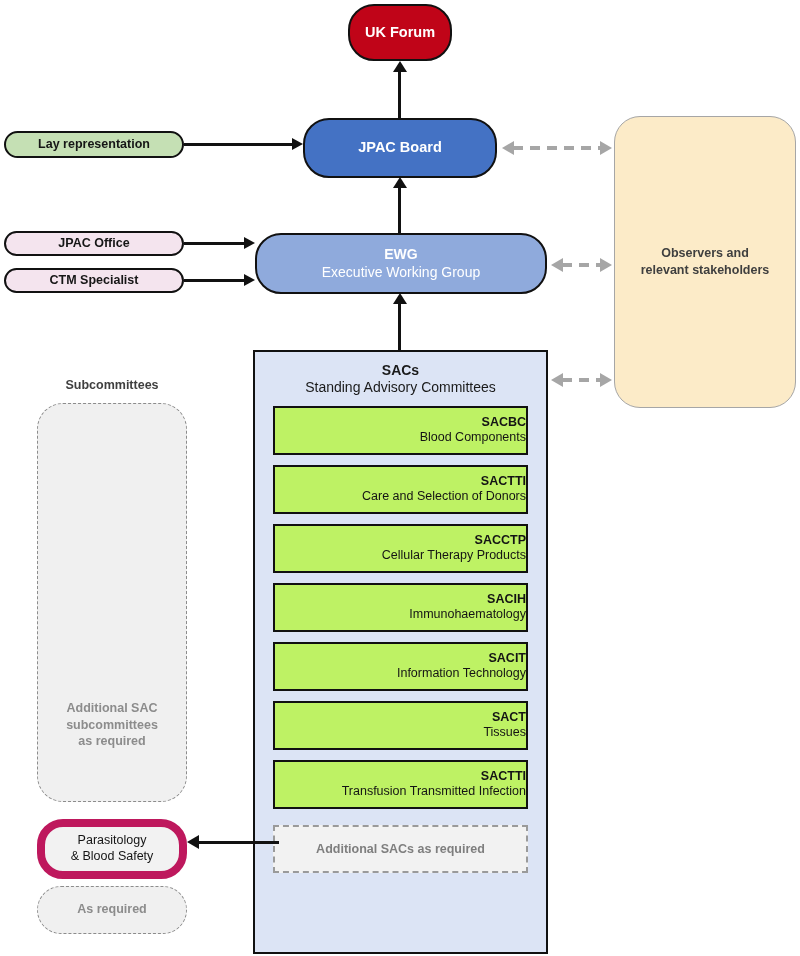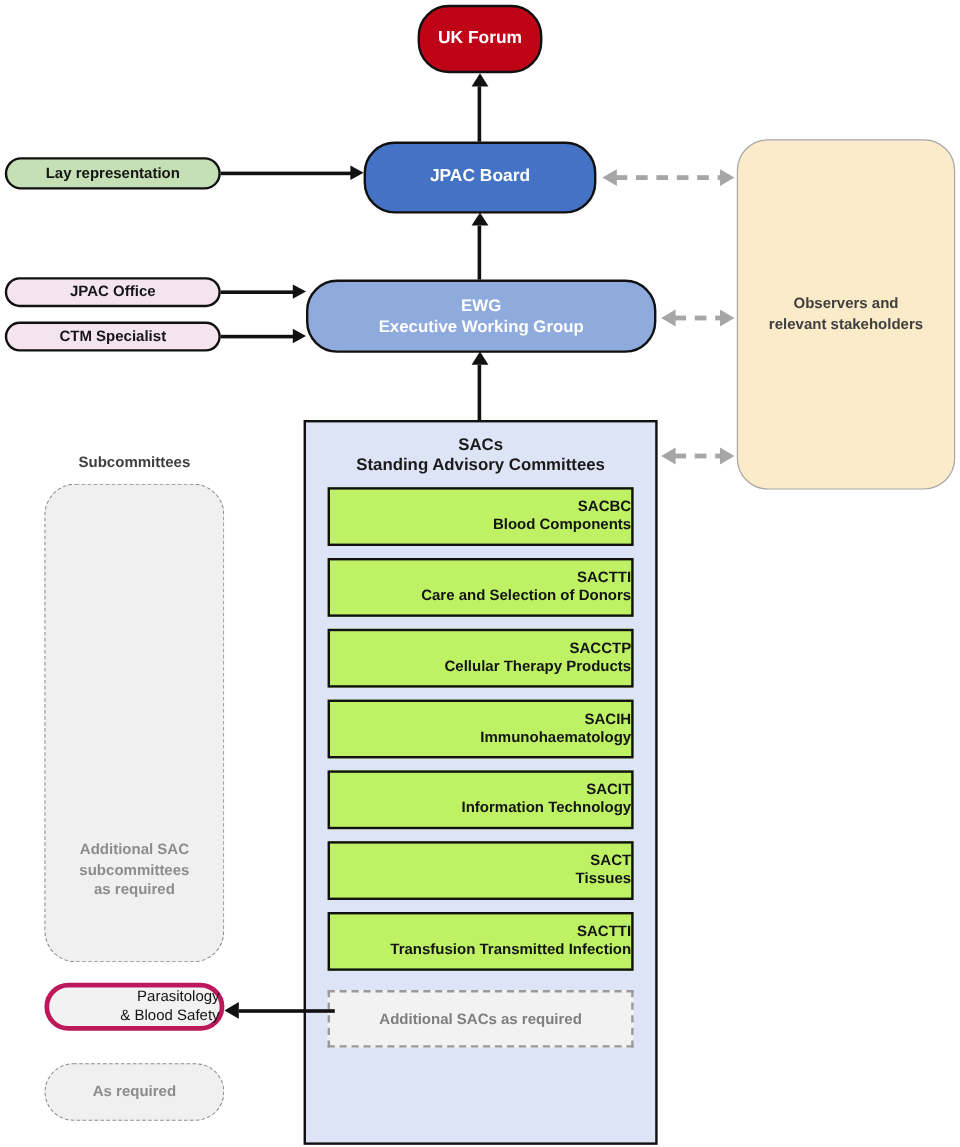--- a/index.html
+++ b/index.html
@@ -23,21 +23,21 @@
     box-sizing: border-box;
     display: flex;
     flex-direction: column;
     align-items: center;
     justify-content: center;
     text-align: center;
     line-height: 1.22;
     border-radius: 26px;
   }
   .ttl-bold { font-weight: bold; }
-  .ttl-reg  { font-weight: bold; }
+  .ttl-reg  { font-weight: normal; }
 
   
   #uk-forum {
     left: 348px; top: 4px; width: 104px; height: 57px;
     background: #C00418;
     border: 2px solid #111111;
     color: #ffffff;
     font-size: 14.5px;
     font-weight: bold;
   }
@@ -156,28 +156,27 @@
     background: #F0F0F0;
     border: 1.6px dashed #8C8C8C;
     color: #8C8C8C;
     font-size: 12.5px;
     font-weight: bold;
     line-height: 1.3;
     justify-content: flex-end;
     padding-bottom: 52px;
   }
   #parasitology {
-    left: 37px; top: 819px; width: 150px; height: 40px;
+    left: 37px; top: 819px; width: 150px; height: 60px;
     background: #F2F2F2;
-    border: 4px solid #be185d;
+    border: 8px solid #be185d;
     color: #141414;
     font-size: 12.5px;
     font-weight: normal;
     line-height: 1.25;
-    align-items: flex-end;
   }
   #as-required {
     left: 37px; top: 886px; width: 150px; height: 48px;
     background: #F0F0F0;
     border: 1.6px dashed #8C8C8C;
     color: #8C8C8C;
     font-size: 12.5px;
     font-weight: bold;
   }
 

